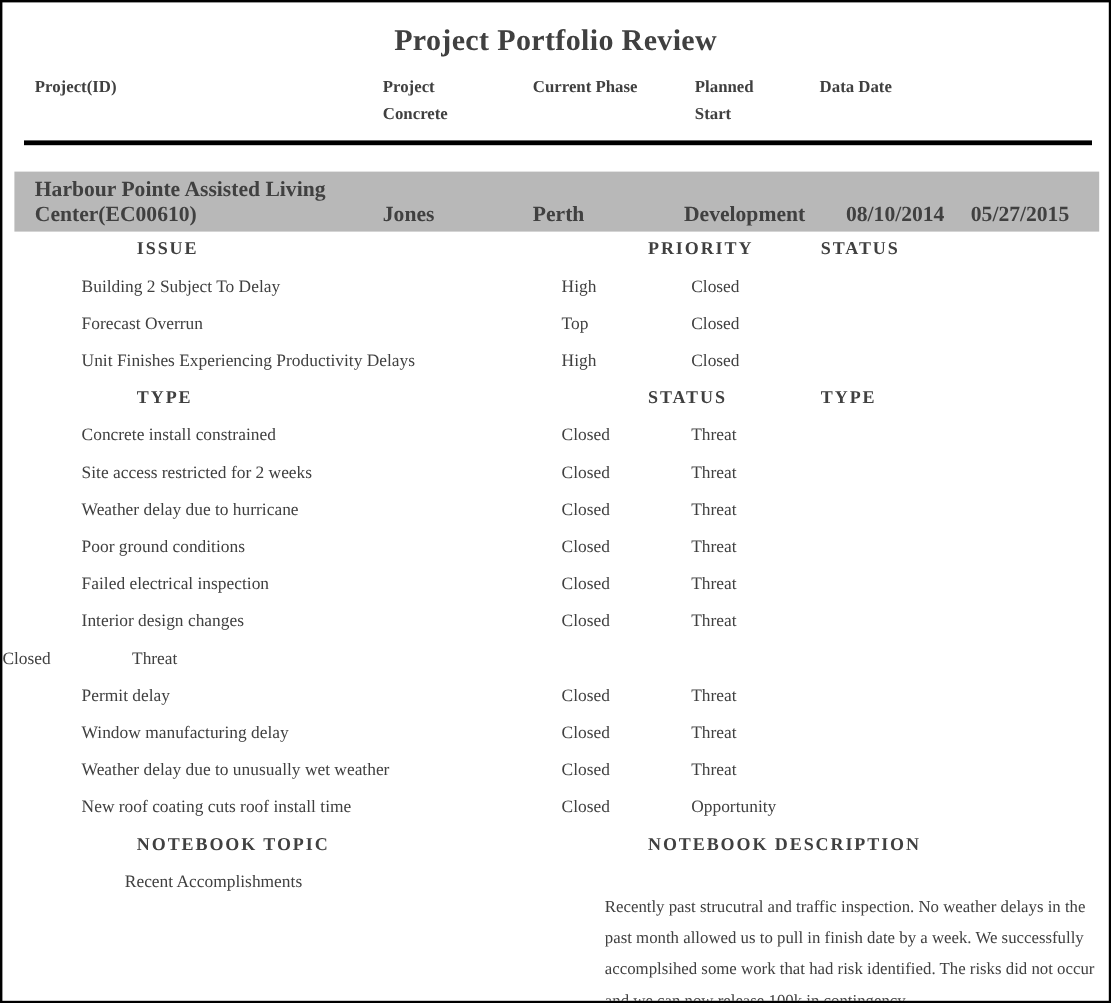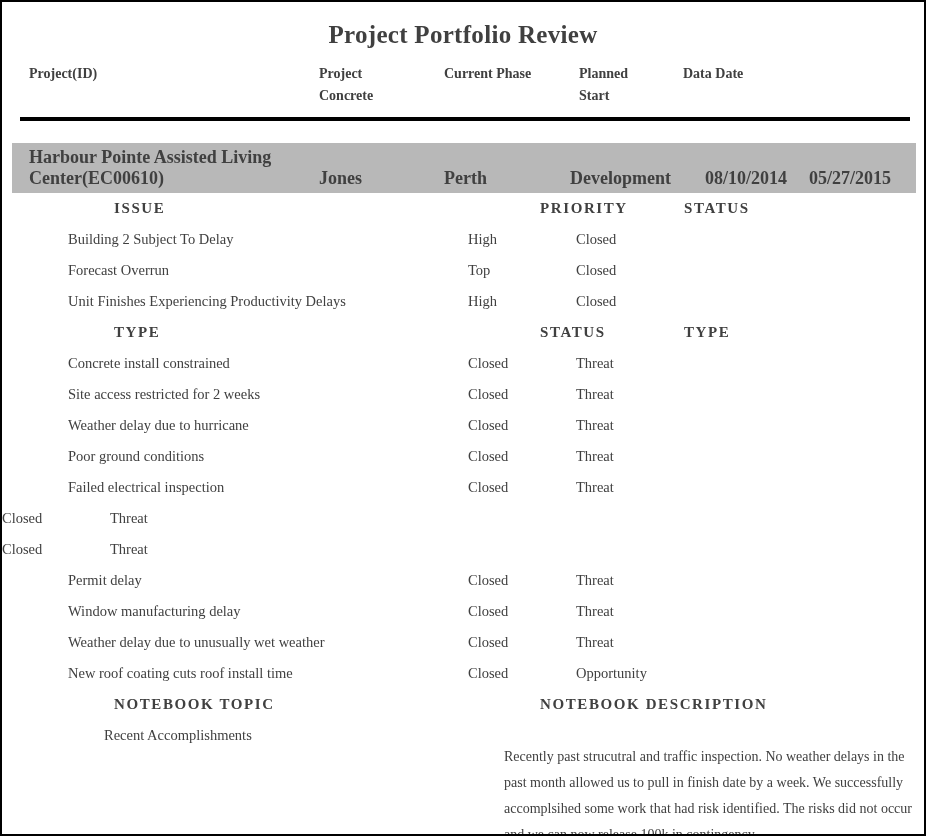--- a/index.html
+++ b/index.html
@@ -155,20 +155,21 @@
       <div class="name">Poor ground conditions</div>
       <div class="col2">Closed</div>
       <div class="col3">Threat</div>
     </div>
     <div class="drow">
       <div class="name">Failed electrical inspection</div>
       <div class="col2">Closed</div>
       <div class="col3">Threat</div>
     </div>
     <div class="drow">
+      <div class="name">Interior design changes</div>
       <div class="col2">Closed</div>
       <div class="col3">Threat</div>
     </div>
     <div class="drow">
       <div class="col2">Closed</div>
       <div class="col3">Threat</div>
     </div>
     <div class="drow">
       <div class="name">Permit delay</div>
       <div class="col2">Closed</div>

